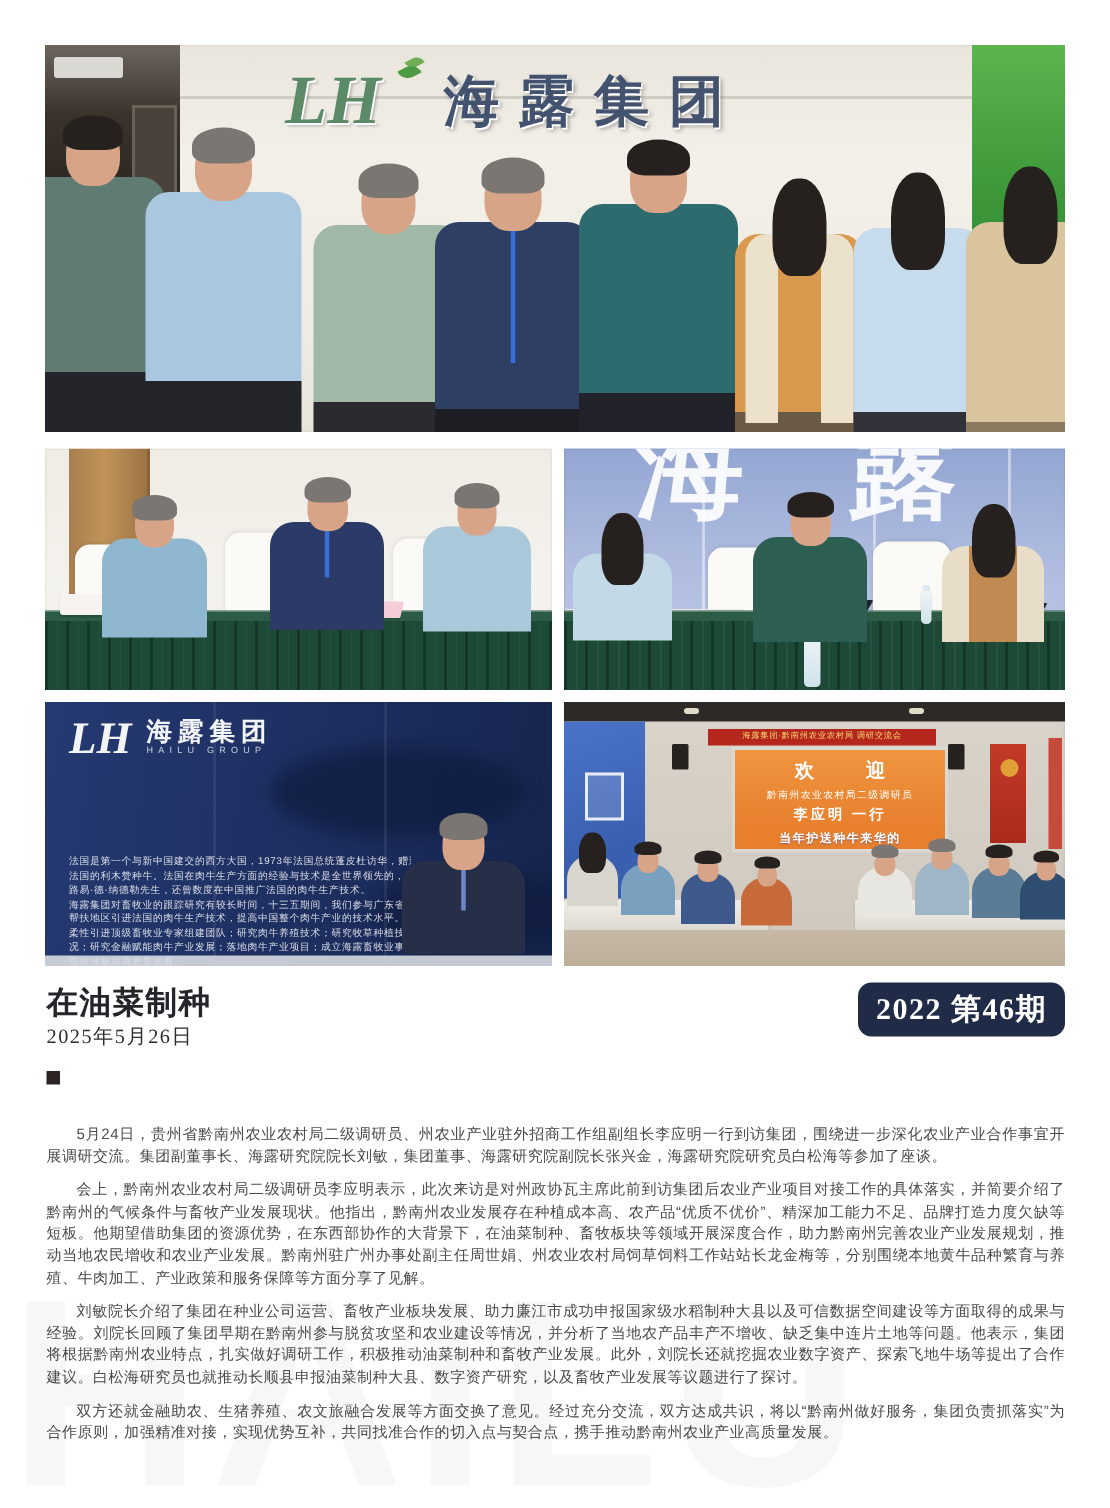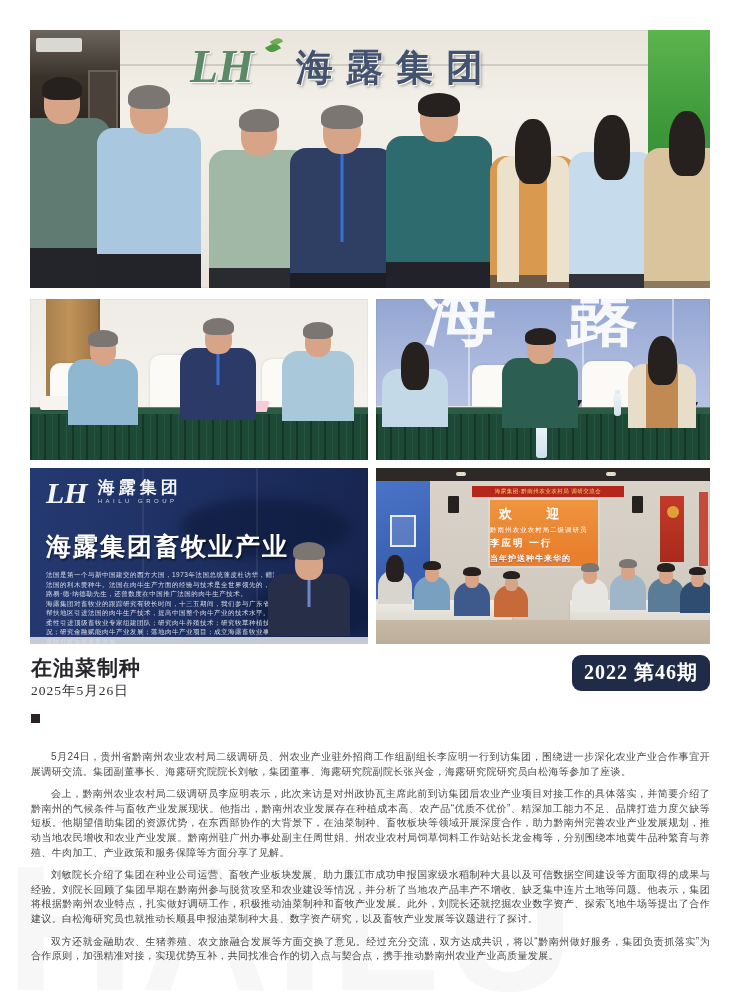--- a/index.html
+++ b/index.html
@@ -86,23 +86,23 @@
 
   
   #photo-br{left:376px;top:468px;width:334px;height:176px;background:linear-gradient(180deg,#d9d3c9 0%,#d2ccc2 60%,#cfc7bb 100%);}
   .br-ceiling{position:absolute;left:0;right:0;top:0;height:13px;background:#2c2926;}
   .br-light{position:absolute;top:4px;width:10px;height:4px;background:#f5efdc;border-radius:2px;opacity:.9;}
   .blue-panel{position:absolute;left:0;top:13px;width:54px;height:118px;background:linear-gradient(160deg,#4a74c8,#3a5fb0 70%);}
   .blue-frame{position:absolute;left:14px;top:34px;width:22px;height:28px;border:2px solid #e8ecf5;background:rgba(255,255,255,.15);}
   .speaker-box{position:absolute;width:11px;height:17px;background:#26221f;border-radius:1px;}
   .red-banner{position:absolute;left:96px;top:18px;width:152px;height:11px;background:#b5271d;
     color:#f7d774;font-size:5.5px;line-height:11px;text-align:center;white-space:nowrap;overflow:hidden;letter-spacing:.5px;}
-  .orange-screen{position:absolute;left:114px;top:32px;width:108px;height:66px;
+  .orange-screen{position:absolute;left:114px;top:32px;width:140px;height:66px;
     background:linear-gradient(180deg,#f0953f,#e87f2d 80%);box-shadow:0 0 0 2px #d9d9d4;
-    color:#ffffff;}
+    color:#ffffff;text-align:center;}
   .os-l1{font-size:13px;font-weight:bold;letter-spacing:9px;margin-top:5px;white-space:pre;text-indent:9px;}
   .os-l2{font-size:6.5px;margin-top:3px;letter-spacing:1px;}
   .os-l3{font-size:9.5px;font-weight:bold;margin-top:2px;letter-spacing:2px;}
   .os-l4{font-size:8px;font-weight:bold;margin-top:3px;letter-spacing:1px;text-shadow:0 1px 1px rgba(60,60,150,.5);}
   .party-flag{position:absolute;right:26px;top:28px;width:24px;height:66px;background:linear-gradient(180deg,#c33a28,#a92a1c);}
   .flag-emblem{position:absolute;right:31px;top:38px;width:12px;height:12px;background:#e8b33a;border-radius:50%;opacity:.85;}
   .red-scroll{position:absolute;right:2px;top:24px;width:9px;height:74px;background:#c64a3c;}
   .br-table{position:absolute;height:22px;background:linear-gradient(180deg,#efede7,#ddd9d0);border-radius:2px;box-shadow:0 2px 2px rgba(0,0,0,.15);}
   .br-floor{position:absolute;left:0;right:0;bottom:0;height:24px;background:linear-gradient(180deg,#c6b9a6,#bdae99);}
   .plant{position:absolute;width:20px;height:26px;background:radial-gradient(ellipse at 50% 30%,#4c7d3a,#35622a 70%);border-radius:50% 50% 30% 30%;}
@@ -281,21 +281,20 @@
     <div class="cow-shadow" style="left:220px;top:110px;width:130px;height:60px;"></div>
     <div class="screen-seam" style="left:112px;"></div>
     <div class="screen-seam" style="left:226px;"></div>
     <div class="slide-logo">
       <span class="slide-lh">LH</span>
       <span>
         <div class="slide-logo-text">海露集团</div>
         <div class="slide-logo-sub">HAILU GROUP</div>
       </span>
     </div>
-    <div class="slide-title">海露集团畜牧业产业</div>
     <div class="slide-body">
       <div>法国是第一个与新中国建交的西方大国，1973年法国总统蓬皮杜访华，赠送给中国的礼物就是</div>
       <div>法国的利木赞种牛。法国在肉牛生产方面的经验与技术是全世界领先的，当年护送种牛来华的</div>
       <div>路易·德·纳德勒先生，还曾数度在中国推广法国的肉牛生产技术。</div>
       <div>海露集团对畜牧业的跟踪研究有较长时间，十三五期间，我们参与广东省在对口</div>
       <div>帮扶地区引进法国的肉牛生产技术，提高中国整个肉牛产业的技术水平。</div>
       <div>柔性引进顶级畜牧业专家组建团队；研究肉牛养殖技术；研究牧草种植技术；</div>
       <div>况；研究金融赋能肉牛产业发展；落地肉牛产业项目；成立海露畜牧业事业部，整合资源</div>
       <div>畜牧业板块高质量发展。</div>
     </div>

